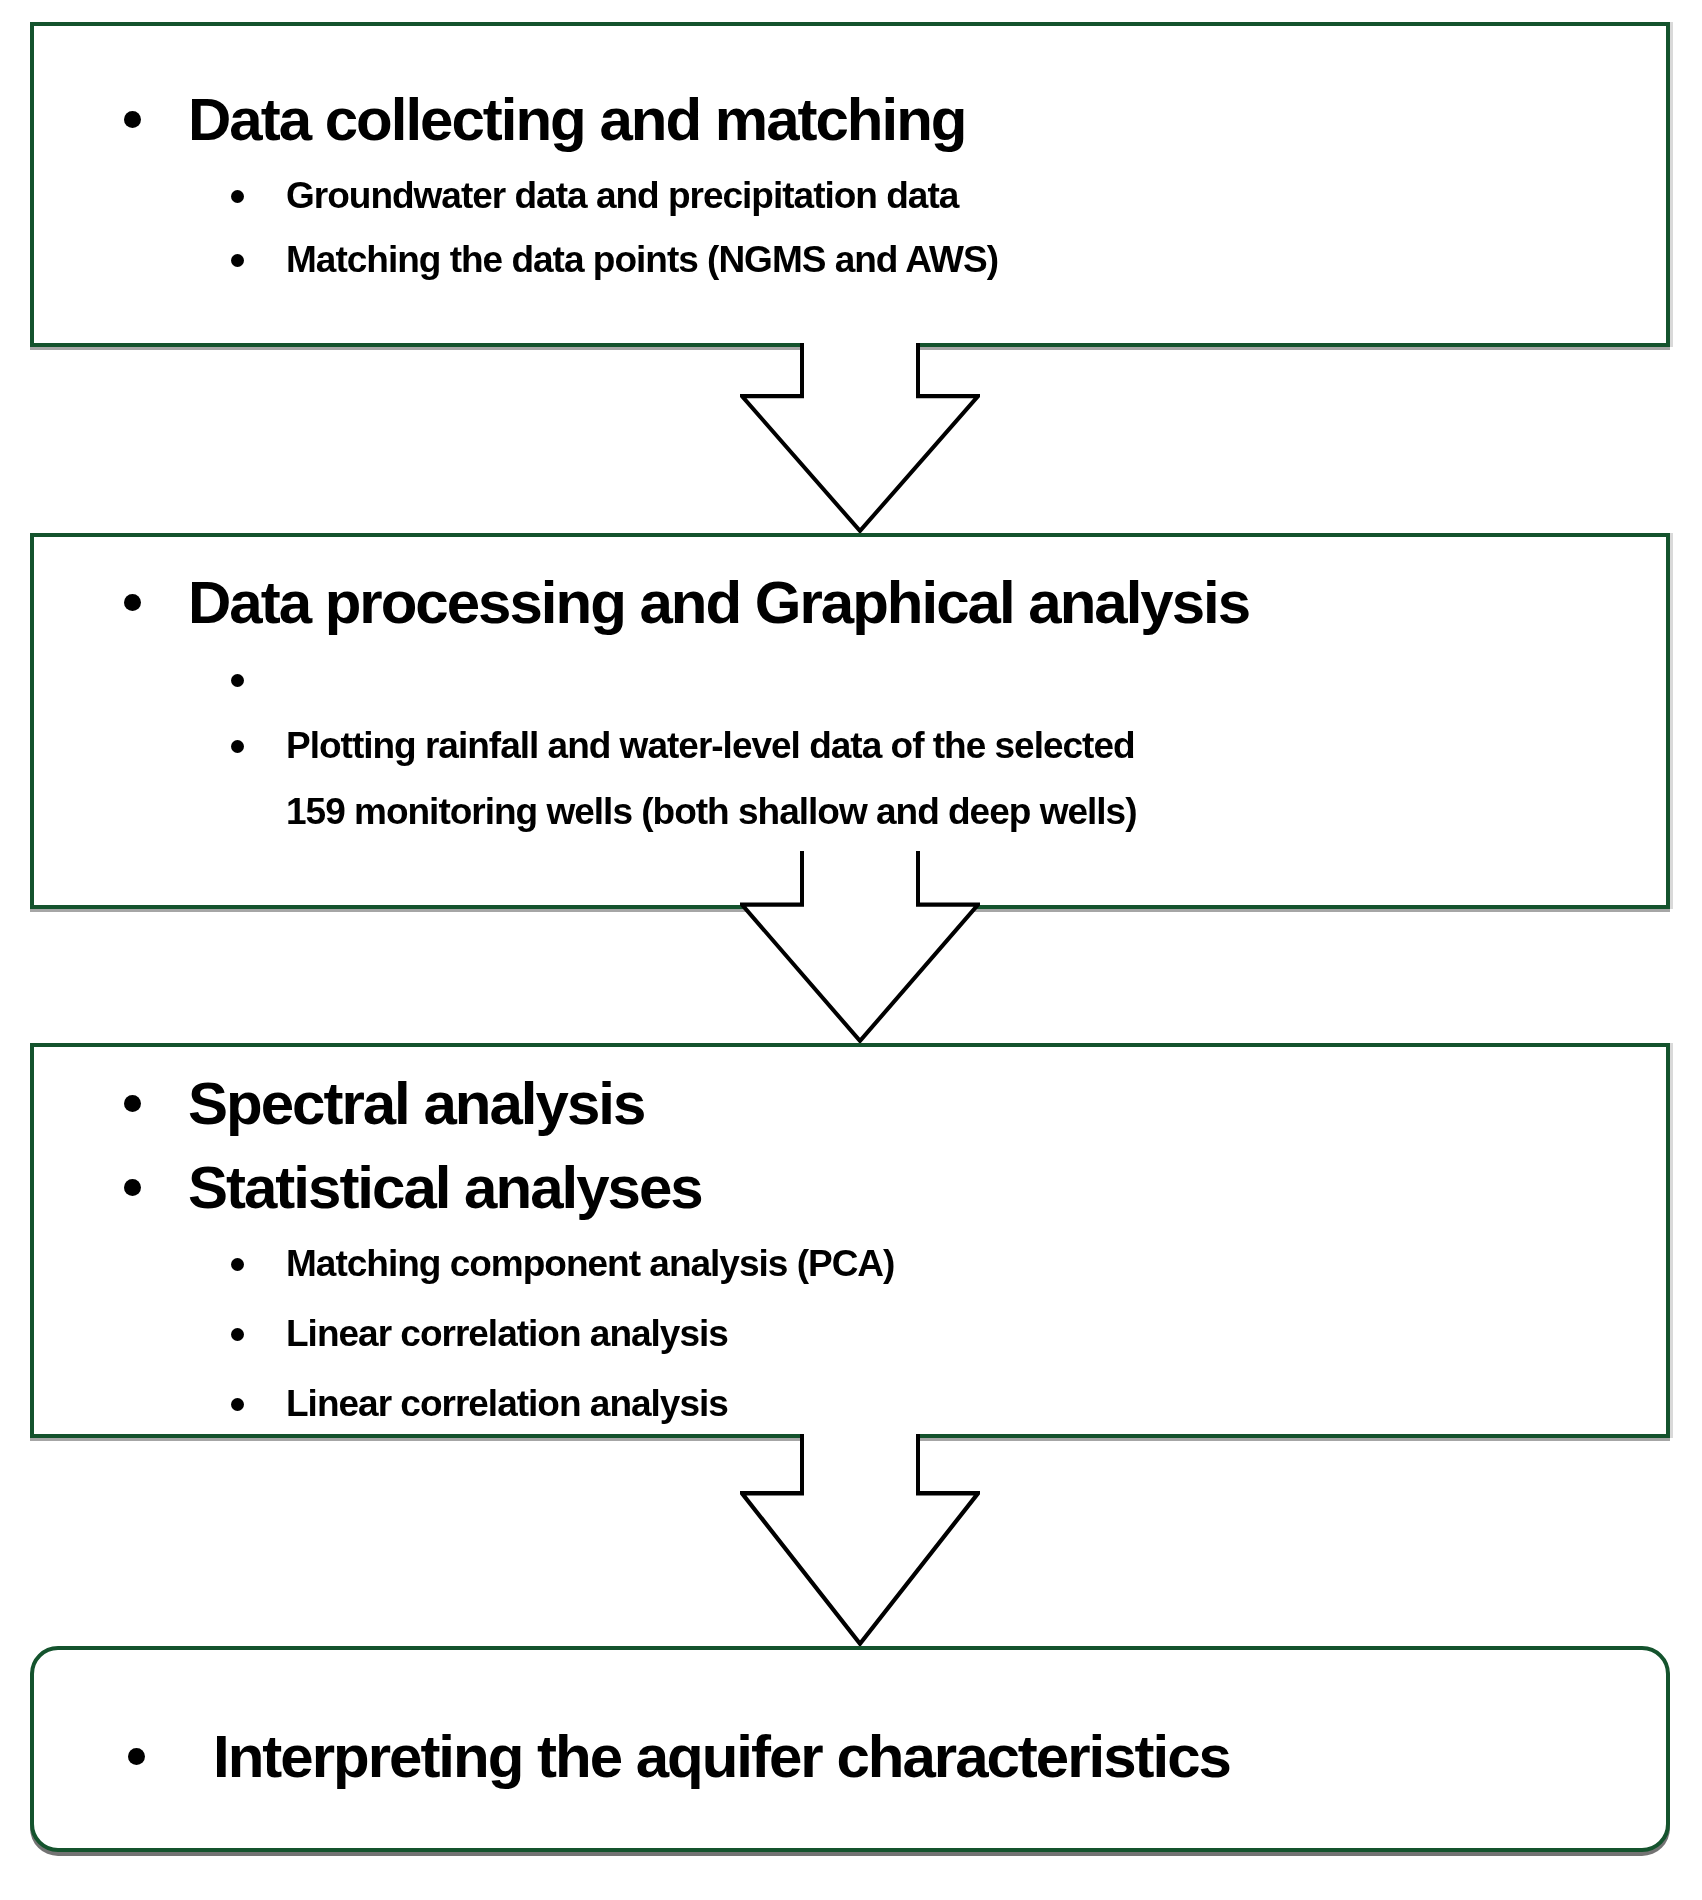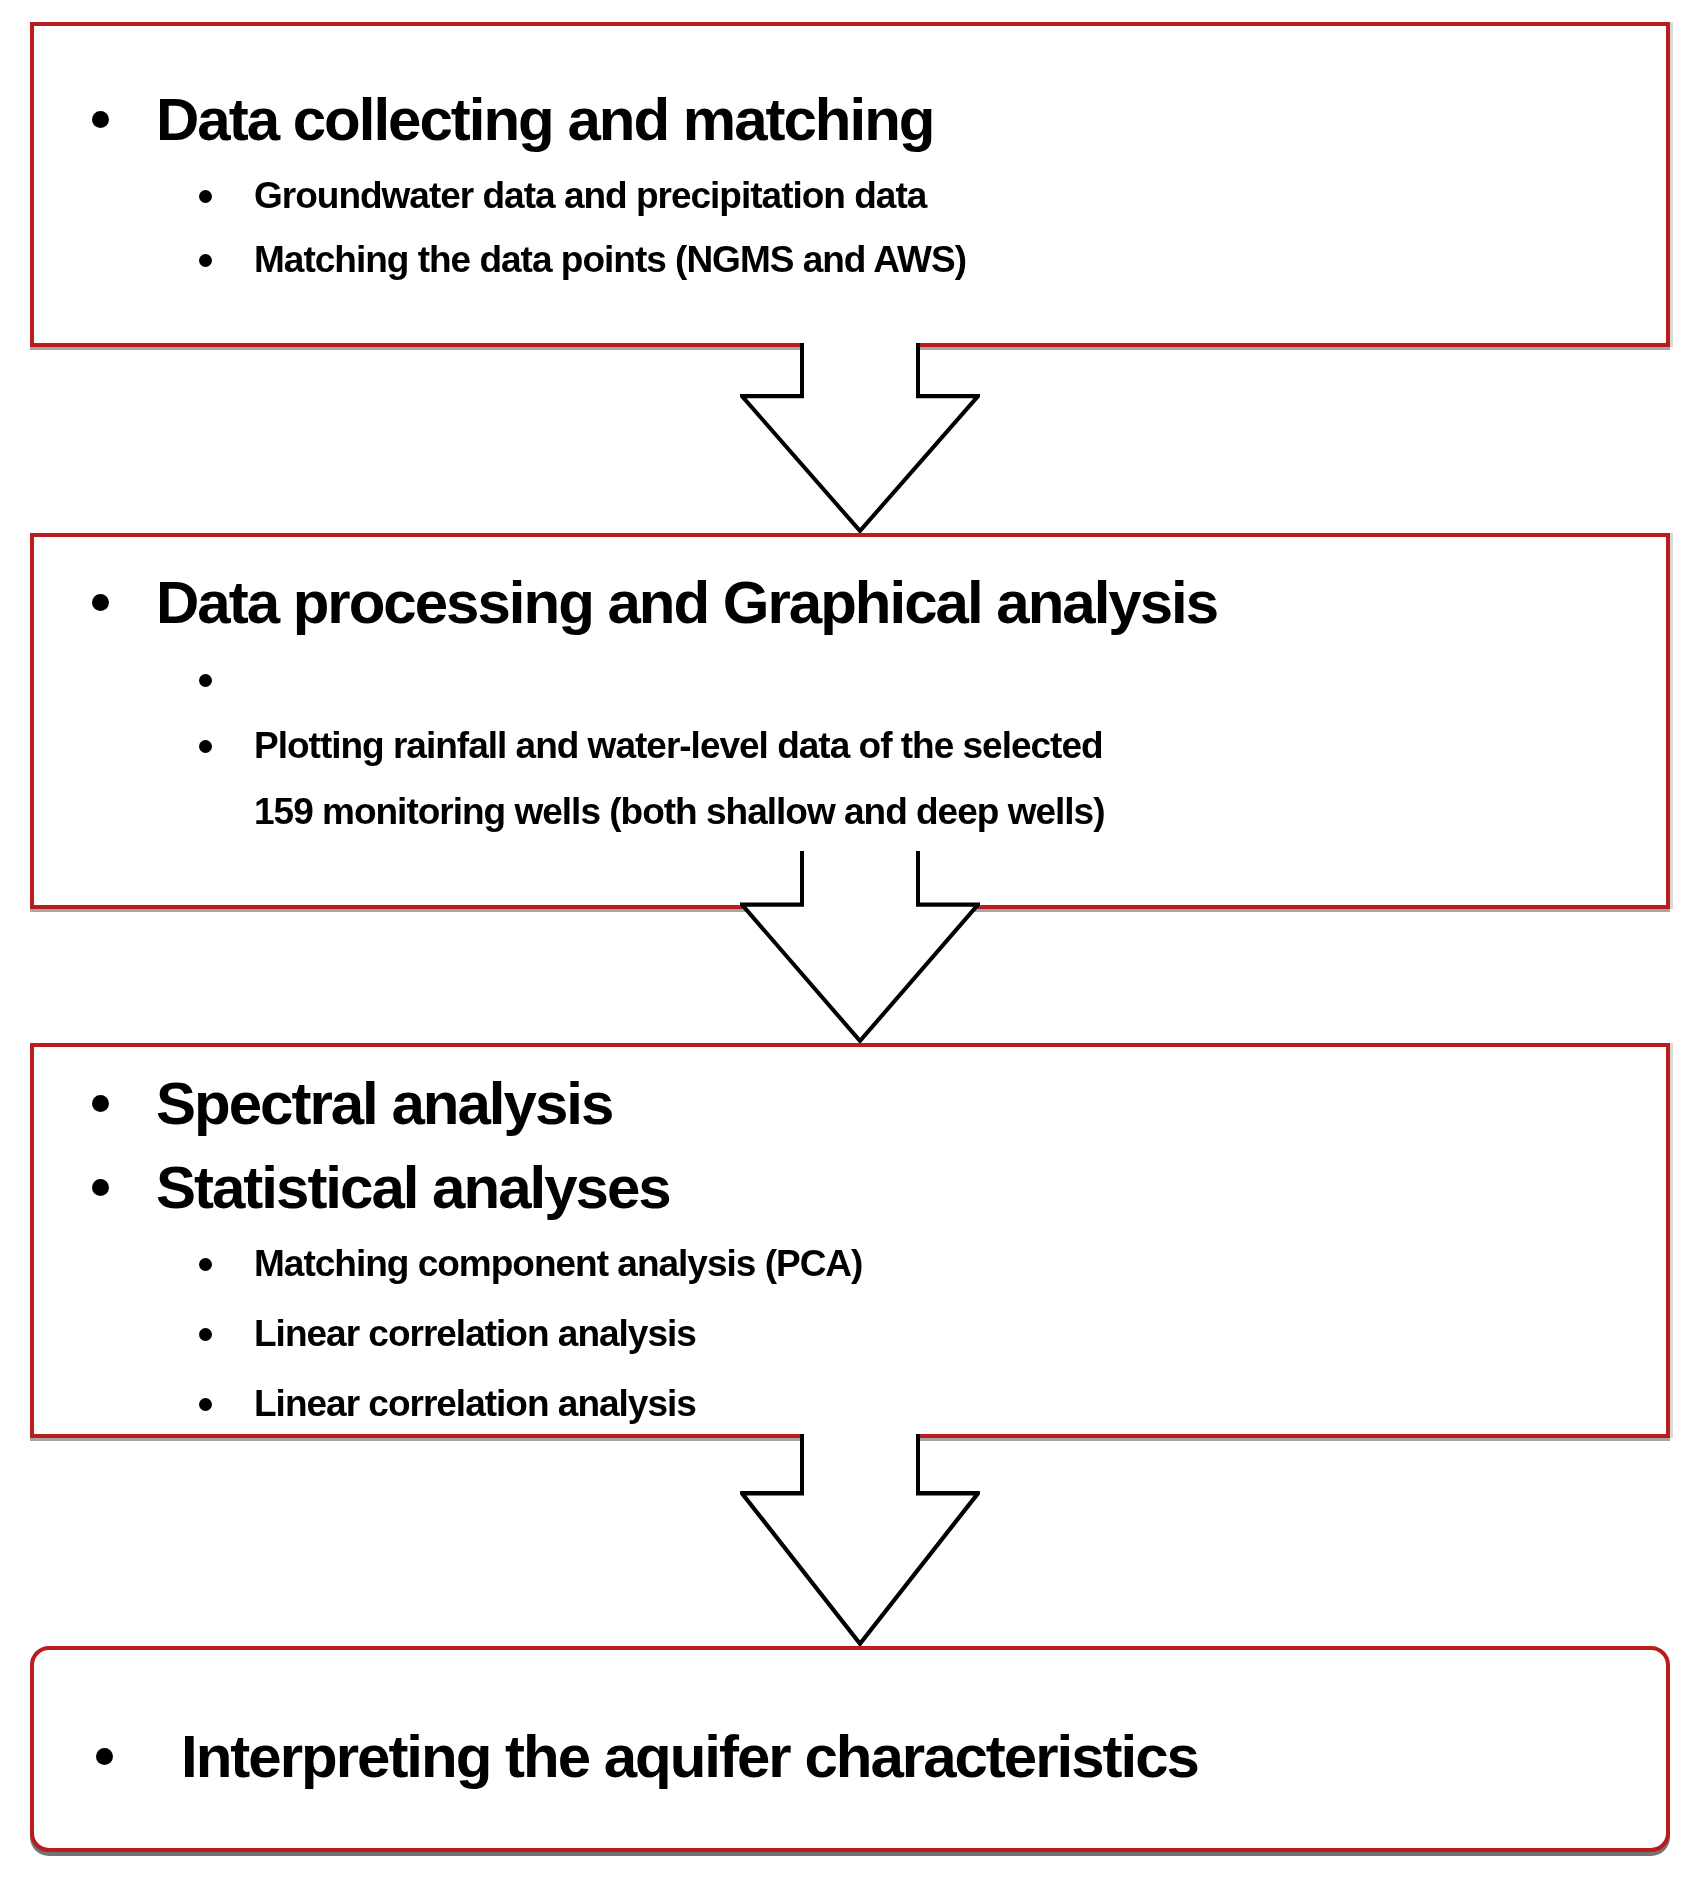--- a/index.html
+++ b/index.html
@@ -14,26 +14,27 @@
     background: #ffffff;
     font-family: "Liberation Sans", "DejaVu Sans", sans-serif;
     color: #000000;
     overflow: hidden;
   }
   .flowbox {
     position: absolute;
     left: 30px;
     width: 1640px;
     background: #ffffff;
-    border: 4px solid #b91c1c;
+    border: 4px solid #14532d;
     box-sizing: border-box;
     box-shadow: 0 3px 0 rgba(0,0,0,0.35), 3px 0 0 rgba(0,0,0,0.15);
+    padding-left: 32px;
   }
   .flowbox.rounded {
-    border-radius: 19px;
+    border-radius: 28px;
     box-shadow: 0 4px 0 rgba(0,0,0,0.55);
   }
   #box1 { top: 22px;   height: 325px; padding-top: 48px; }
   #box2 { top: 533px;  height: 376px; padding-top: 20px; }
   #box3 { top: 1043px; height: 395px; padding-top: 14px; }
   #box4 { top: 1646px; height: 206px; display: flex; align-items: center; padding-top: 14px; }
 
   .line {
     display: flex;
     align-items: center;

